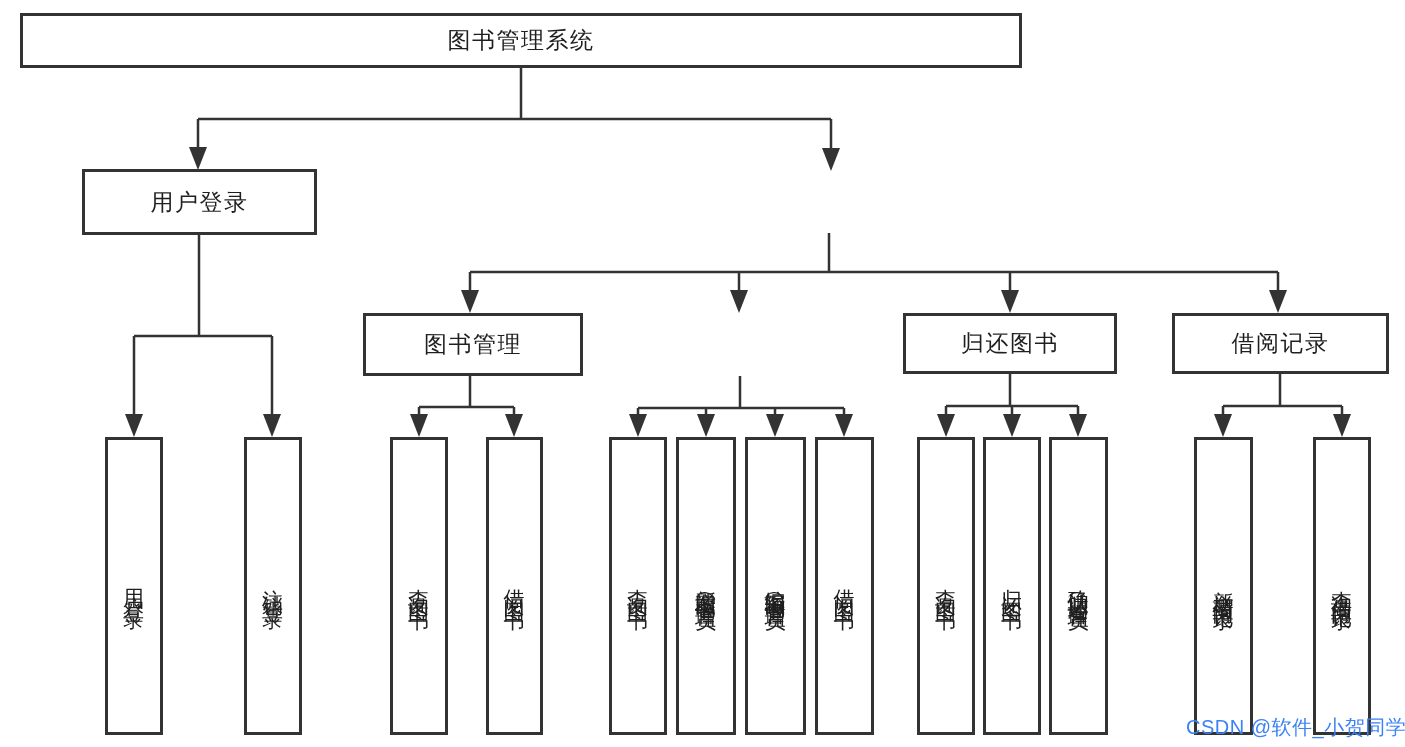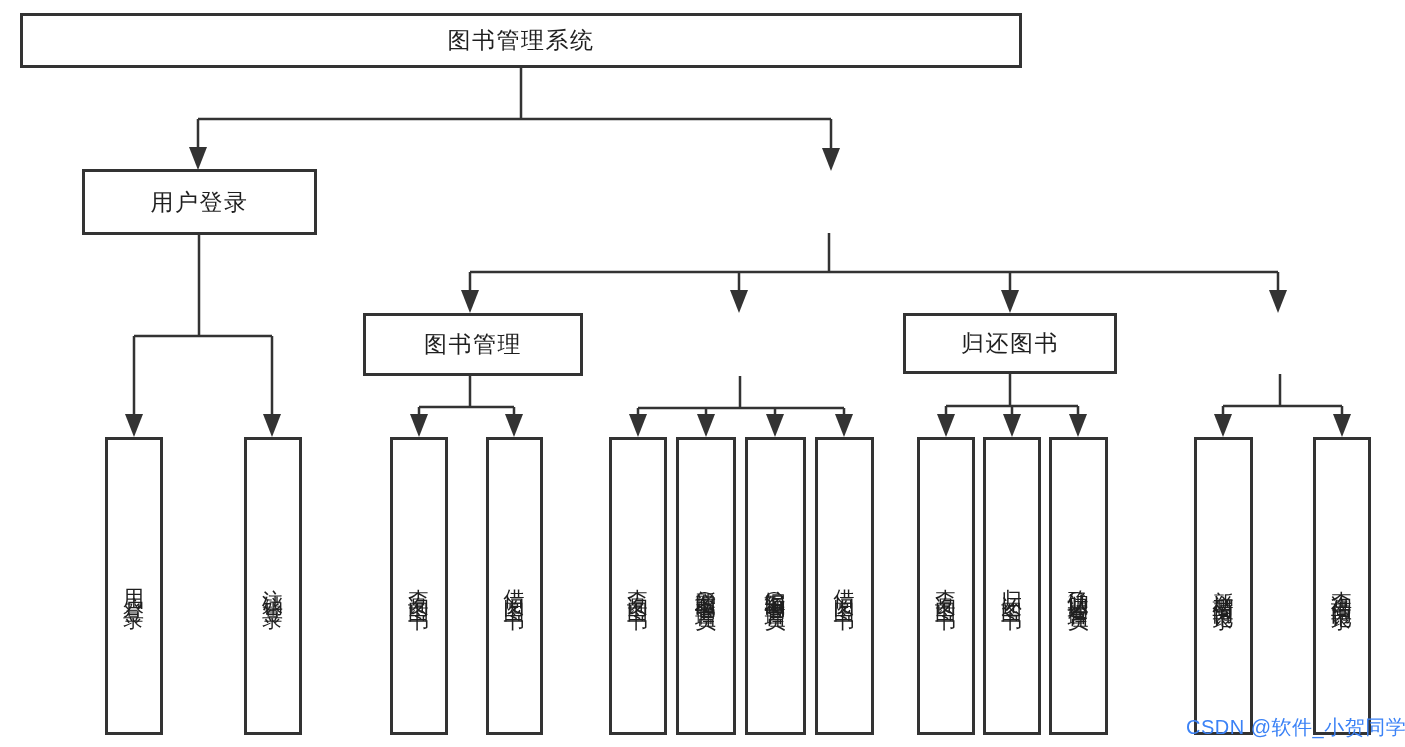--- a/index.html
+++ b/index.html
@@ -93,20 +93,21 @@
       <path d="M1333 414 h18 L1342 437 z"></path>
     </g>
   </svg>
 
   <div class="node" style="left:20px; top:13px; width:1002px; height:55px;">图书管理系统</div>
 
   <div class="node" style="left:82px; top:169px; width:235px; height:66px;">用户登录</div>
 
   <div class="node" style="left:363px; top:313px; width:220px; height:63px;">图书管理</div>
   <div class="node" style="left:903px; top:313px; width:214px; height:61px;">归还图书</div>
+  <div class="node" style="left:1172px; top:313px; width:217px; height:61px;">借阅记录</div>
 
   <div class="vnode" style="left:105px; top:437px; width:58px; height:298px;">用户登录</div>
   <div class="vnode" style="left:244px; top:437px; width:58px; height:298px;">注销登录</div>
 
   <div class="vnode" style="left:390px; top:437px; width:58px; height:298px;">查询图书</div>
   <div class="vnode" style="left:486px; top:437px; width:57px; height:298px;">借阅图书</div>
 
   <div class="vnode" style="left:609px; top:437px; width:58px; height:298px;">查询图书</div>
   <div class="vnode" style="left:676px; top:437px; width:60px; height:298px; letter-spacing:3px;">新增图书（管理员）</div>
   <div class="vnode" style="left:745px; top:437px; width:61px; height:298px; letter-spacing:3px;">编辑图书（管理员）</div>

